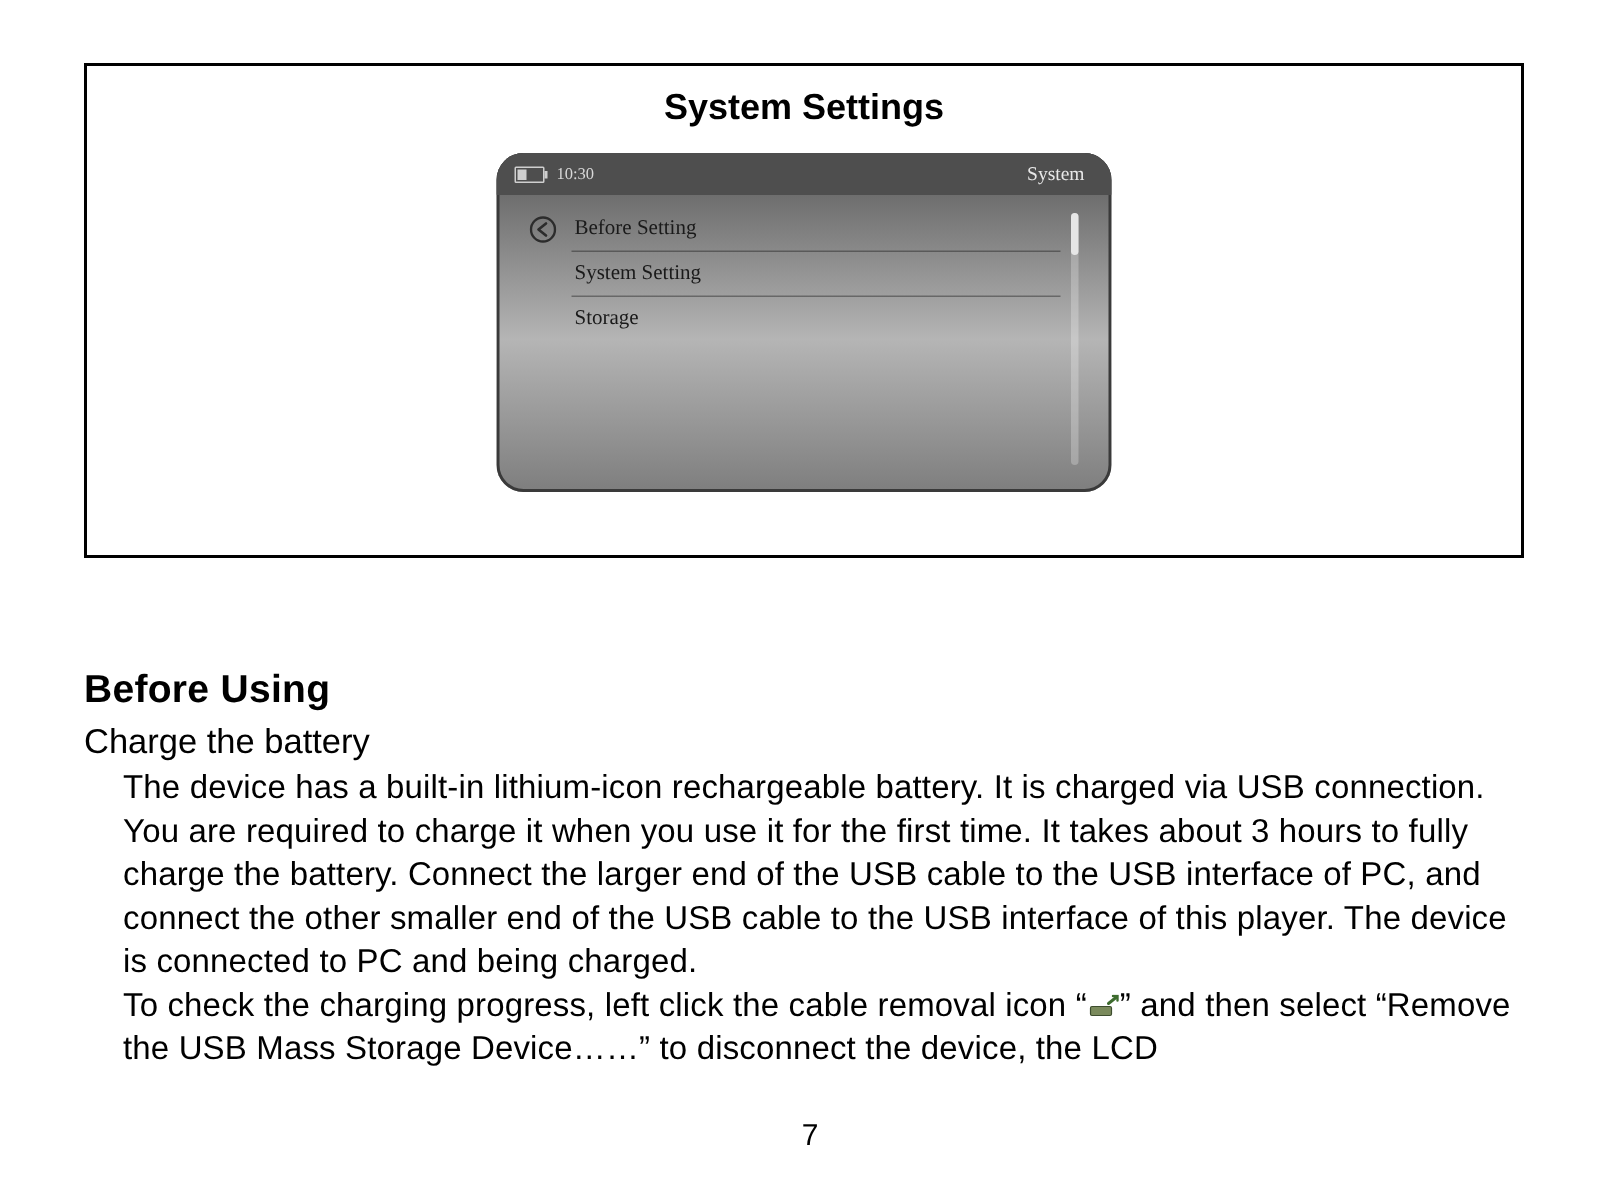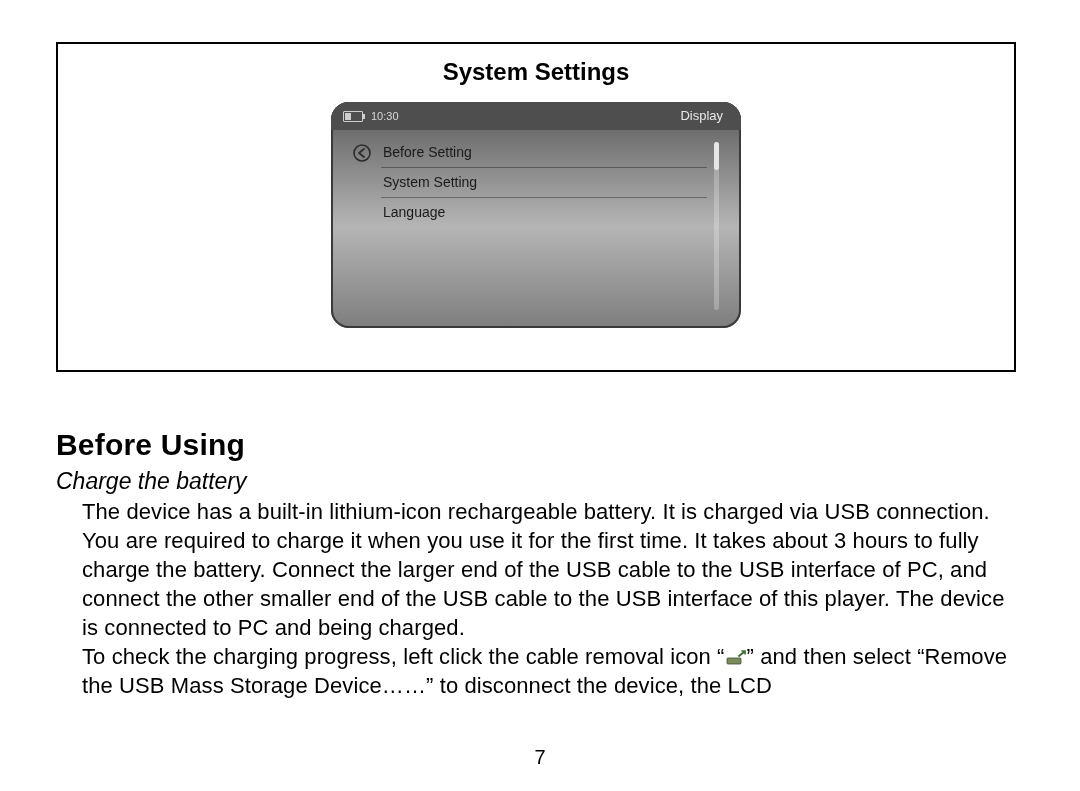--- a/index.html
+++ b/index.html
@@ -35,20 +35,21 @@
     position: absolute;
     left: 50%;
     top: 58px;
     transform: translateX(-50%);
     width: 410px;
     height: 226px;
     border-radius: 18px;
     background: linear-gradient(#4e4e4e 0%, #4e4e4e 12%, #6d6d6d 12%, #b5b5b5 55%, #7e7e7e 100%);
     box-shadow: inset 0 0 0 2px #3a3a3a;
     overflow: hidden;
+    font-family: Liberation Serif, serif;
   }
   .status-bar {
     height: 28px;
     display: flex;
     align-items: center;
     padding: 0 12px;
     font-size: 11px;
     color: #d9d9d9;
     background: #4e4e4e;
     position: relative;
@@ -130,26 +131,25 @@
     left: 0;
     width: 5px;
     height: 28px;
     background: #e6e6e6;
     border-radius: 3px;
   }
 
   .section-heading {
     font-family: "Arial Black", Arial, sans-serif;
     font-weight: 900;
-    font-size: 30px;
-    margin-top: 56px;
+    font-size: 26px;
+    margin-top: 72px;
     letter-spacing: 0.2px;
   }
   .sub-heading {
-    font-style: italic;
     font-size: 23px;
     margin-top: 6px;
   }
   .body-text {
     font-size: 22px;
     line-height: 1.32;
     margin-top: 2px;
     padding-left: 26px;
     letter-spacing: 0.1px;
   }
@@ -175,35 +175,35 @@
 
   <div class="framed">
     <div class="frame-title">System Settings</div>
 
     <div class="device-screen">
       <div class="status-bar">
         <span class="battery-icon">
             <span class="battery-fill"></span>
           </span>
         <span class="status-time">10:30</span>
-        <span class="status-title">Display</span>
+        <span class="status-title">System</span>
       </div>
 
       <div class="menu-area">
         <span class="back-icon">
           <svg viewBox="0 0 18 18" width="18" height="18">
             <circle cx="9" cy="9" r="8" fill="none" stroke="#2c2c2c" stroke-width="1.6"></circle>
             <path d="M11 5 L6 9 L11 13" fill="none" stroke="#2c2c2c" stroke-width="1.8" stroke-linecap="round" stroke-linejoin="round"></path>
           </svg>
         </span>
 
         <div class="menu-list">
           <div class="menu-item">Before Setting</div>
           <div class="menu-item">System Setting</div>
-          <div class="menu-item">Language</div>
+          <div class="menu-item">Storage</div>
         </div>
 
         <div class="scroll-track">
           <div class="scroll-thumb"></div>
         </div>
       </div>
     </div>
   </div>
 
   <div class="section-heading">Before Using</div>

